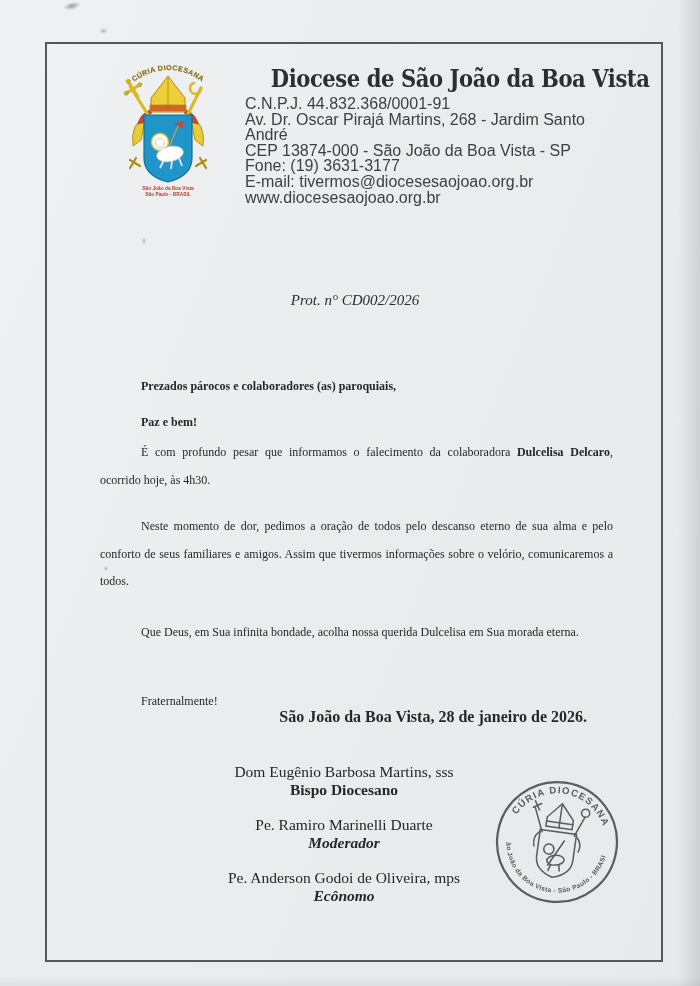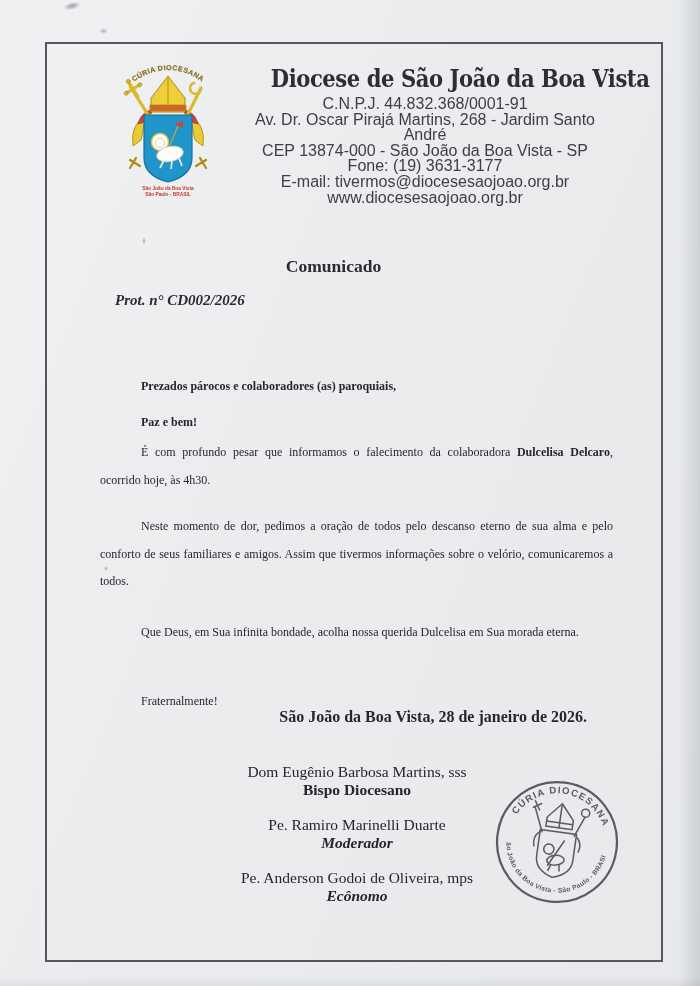--- a/index.html
+++ b/index.html
@@ -19,49 +19,49 @@
   .edge-shade-bottom{
     position:absolute;bottom:0;left:0;width:100%;height:10px;
     background:linear-gradient(to bottom,rgba(70,75,85,0),rgba(70,75,85,0.08));
   }
   .frame{
     position:absolute;left:45px;top:42px;width:614px;height:916px;
     border:2px solid #565660;
   }
   
   .crest{position:absolute;left:116px;top:58px;width:104px;height:140px;}
-  .head-text{position:absolute;left:245px;top:64px;width:360px;text-align:center;}
+  .head-text{position:absolute;left:245px;top:64px;width:360px;text-align:left;}
   .org-name{
     display:inline-block;white-space:nowrap;
     font-family:"DejaVu Serif",serif;font-weight:bold;
     font-size:24px;letter-spacing:-0.5px;color:#2d2d33;
     transform:scaleX(0.88);transform-origin:center;
   }
   .contact{margin-top:3px;font-family:"Liberation Sans",sans-serif;
     font-size:16px;line-height:15.6px;color:#3e3e46;}
   
   .doc-title{position:absolute;left:100px;top:256px;width:467px;text-align:center;
     font-weight:bold;font-size:17.5px;color:#2b2b31;}
-  .protocol{position:absolute;left:115px;top:292px;width:510px;text-align:left;
-    font-weight:bold;font-style:italic;font-size:15px;color:#2b2b31;}
+  .protocol{position:absolute;left:100px;top:292px;width:510px;text-align:center;
+    font-weight:normal;font-style:italic;font-size:15px;color:#2b2b31;}
   
   .bodyline{position:absolute;left:100px;width:513px;
     font-size:12px;line-height:27.5px;text-align:justify;}
   .indent{text-indent:41px;}
   .b{font-weight:bold;}
   .salutation{top:361px;font-weight:bold;}
   .greeting{top:397px;font-weight:bold;}
   .p1{top:427px;}
   .p2{top:501px;}
   .p3{top:607px;}
   .closing{top:676px;}
   .dateline{position:absolute;left:100px;top:708px;width:487px;text-align:right;
     font-weight:bold;font-size:16px;}
   
-  .sig{position:absolute;left:147px;width:420px;text-align:center;
+  .sig{position:absolute;left:134px;width:420px;text-align:center;
     font-size:15.5px;line-height:17.5px;font-family:Liberation Serif, serif;}
   .sig1{top:763px;} .sig2{top:816px;} .sig3{top:869px;}
   .role-b{font-weight:bold;}
   .role-bi{font-weight:bold;font-style:italic;}
   
   .stamp{position:absolute;left:492px;top:777px;width:130px;height:130px;opacity:0.85;}
   
   .smudge{position:absolute;background:radial-gradient(ellipse at center,rgba(55,55,62,0.75),rgba(55,55,62,0) 70%);
     pointer-events:none;}
   .s1{left:63px;top:2px;width:18px;height:8px;transform:rotate(-14deg);opacity:.6;}
@@ -146,21 +146,20 @@
     <div class="contact">
       <div>C.N.P.J. 44.832.368/0001-91</div>
       <div>Av. Dr. Oscar Pirajá Martins, 268 - Jardim Santo André</div>
       <div>CEP 13874-000 - São João da Boa Vista - SP</div>
       <div>Fone: (19) 3631-3177</div>
       <div>E-mail: tivermos@diocesesaojoao.org.br</div>
       <div>www.diocesesaojoao.org.br</div>
     </div>
   </div>
 
-  <div class="doc-title">Comunicado</div>
   <div class="protocol">Prot. n° CD002/2026</div>
 
   <p class="bodyline salutation indent">Prezados párocos e colaboradores (as) paroquiais,</p>
   <p class="bodyline greeting indent">Paz e bem!</p>
   <p class="bodyline p1 indent"><span>É com profundo pesar que informamos o falecimento da colaboradora </span><span class="b">Dulcelisa Delcaro</span><span>, ocorrido hoje, às 4h30.</span></p>
   <p class="bodyline p2 indent">Neste momento de dor, pedimos a oração de todos pelo descanso eterno de sua alma e pelo conforto de seus familiares e amigos. Assim que tivermos informações sobre o velório, comunicaremos a todos.</p>
   <p class="bodyline p3 indent">Que Deus, em Sua infinita bondade, acolha nossa querida Dulcelisa em Sua morada eterna.</p>
   <p class="bodyline closing indent">Fraternalmente!</p>
   <div class="dateline">São João da Boa Vista, 28 de janeiro de 2026.</div>
 

